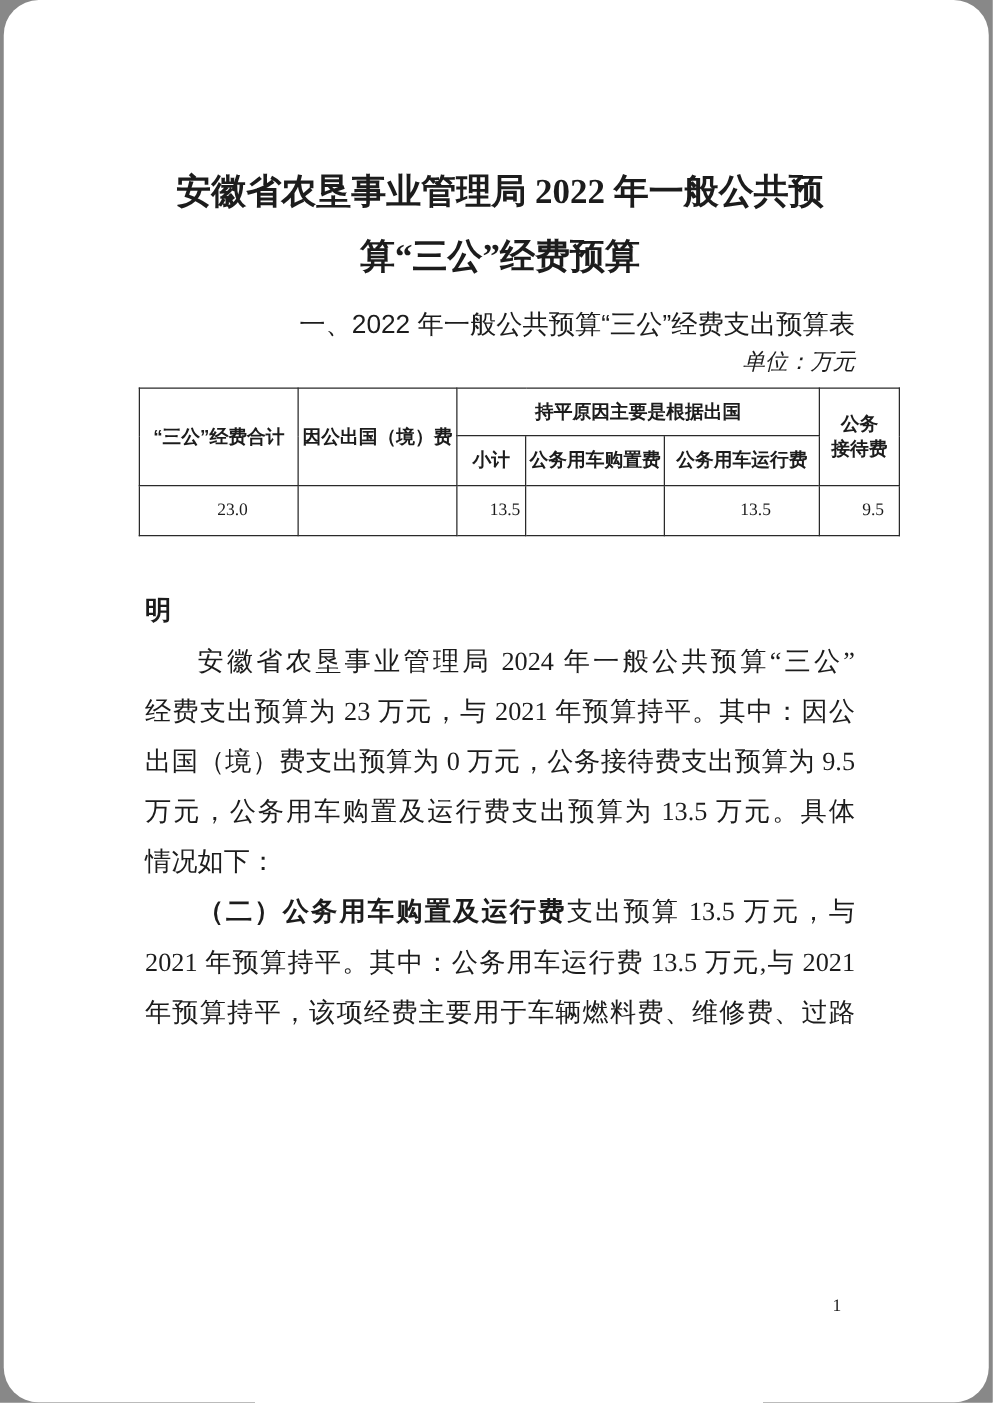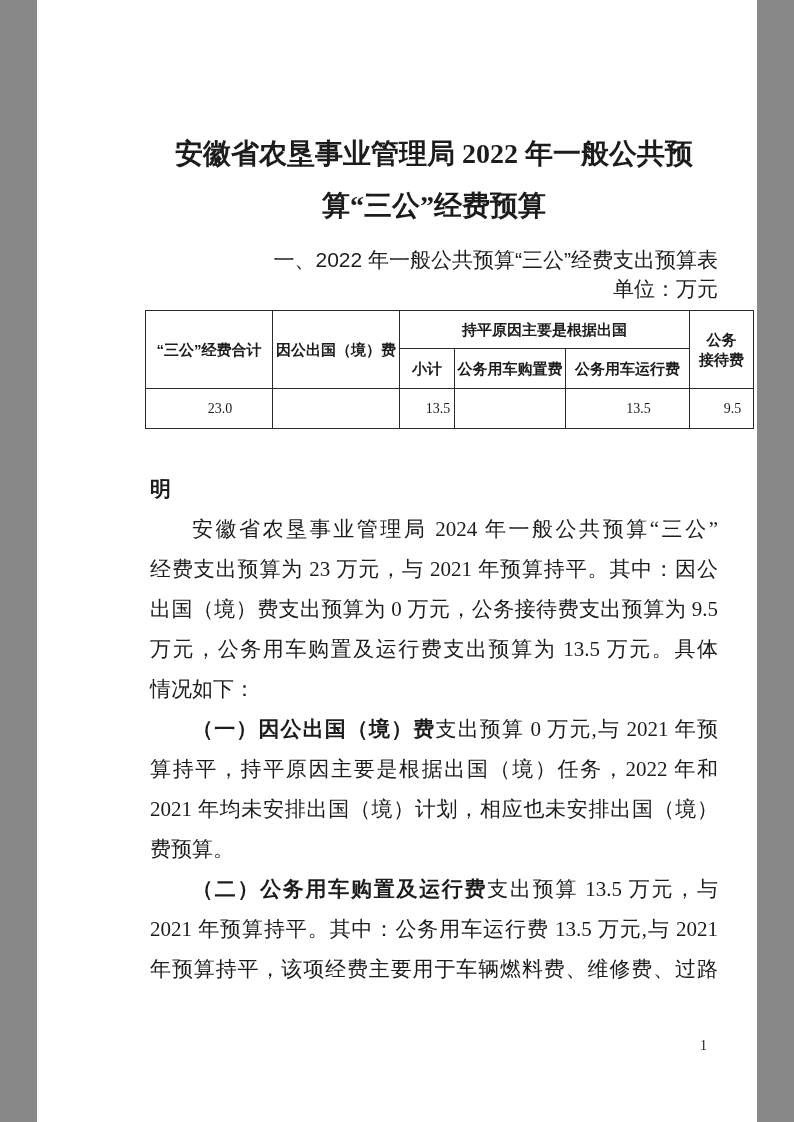--- a/index.html
+++ b/index.html
@@ -1,25 +1,26 @@
 <!DOCTYPE html>
 <html><head>
 <meta charset="utf-8">
 <style>
   * { margin: 0; padding: 0; box-sizing: border-box; }
   html, body { background: #888; }
   .page {
     position: relative;
-    width: 720px;
+    width: 788px;
     height: 1122px;
     margin: 0 auto;
     background: #ffffff;
     color: #1c1c1c;
     font-family: "Liberation Serif", serif;
     overflow: hidden;
+    border-radius: 28px;
   }
   .content {
     position: absolute;
     left: 113px;
     top: 0;
     width: 568px;
     padding-top: 128px;
   }
   .doc-title {
     font-size: 28px;
@@ -30,23 +31,24 @@
   }
   .sec1-heading {
     margin-top: 12px;
     font-size: 21px;
     line-height: 32px;
     text-align: right;
     font-family: "Liberation Sans", sans-serif;
   }
   .unit-label {
     margin-top: 2px;
-    font-size: 21px;
+    font-size: 18px;
     line-height: 22px;
     text-align: right;
+    font-style: italic;
   }
   table.budget-table {
     margin-top: 10px;
     margin-left: -5px;
     width: 608px;
     border-collapse: collapse;
     table-layout: fixed;
   }
   .budget-table th, .budget-table td {
     border: 1.5px solid #2a2a2a;
@@ -159,26 +161,20 @@
           <div class="tline"><span class="seg-bold">明</span></div>
         </div>
         <div class="para">
           <div class="tline full ind"><span class="seg">安徽省农垦事业管理局 2024 年一般公共预算“三公”</span></div>
           <div class="tline full"><span class="seg">经费支出预算为 23 万元，与 2021 年预算持平。其中：因公</span></div>
           <div class="tline full"><span class="seg">出国（境）费支出预算为 0 万元，公务接待费支出预算为 9.5</span></div>
           <div class="tline full"><span class="seg">万元，公务用车购置及运行费支出预算为 13.5 万元。具体</span></div>
           <div class="tline"><span class="seg">情况如下：</span></div>
         </div>
         <div class="para">
-          <div class="tline full ind"><span class="seg-bold">（一）因公出国（境）费</span><span class="seg">支出预算 0 万元,与 2021 年预</span></div>
-          <div class="tline full"><span class="seg">算持平，持平原因主要是根据出国（境）任务，2022 年和</span></div>
-          <div class="tline full"><span class="seg">2021 年均未安排出国（境）计划，相应也未安排出国（境）</span></div>
-          <div class="tline"><span class="seg">费预算。</span></div>
-        </div>
-        <div class="para">
           <div class="tline full ind"><span class="seg-bold">（二）公务用车购置及运行费</span><span class="seg">支出预算 13.5 万元，与</span></div>
           <div class="tline full"><span class="seg">2021 年预算持平。其中：公务用车运行费 13.5 万元,与 2021</span></div>
           <div class="tline full"><span class="seg">年预算持平，该项经费主要用于车辆燃料费、维修费、过路</span></div>
         </div>
       </div>
 
   </div>
 
   <div class="page-number">1</div>
 </div>

